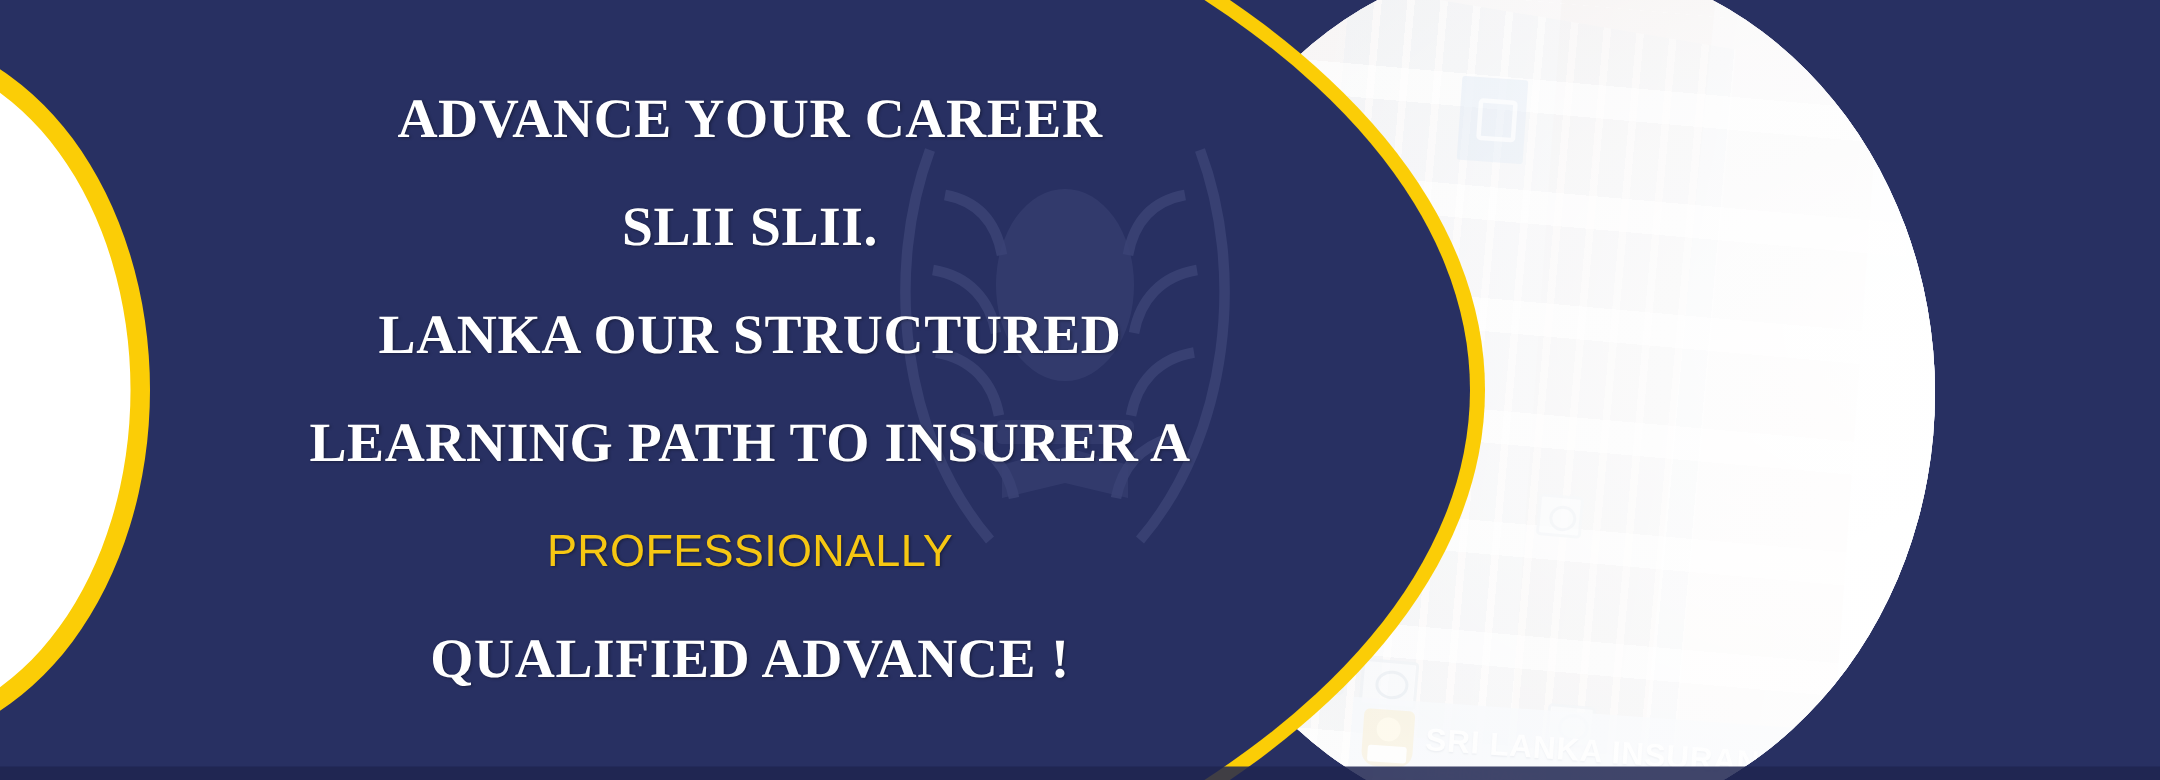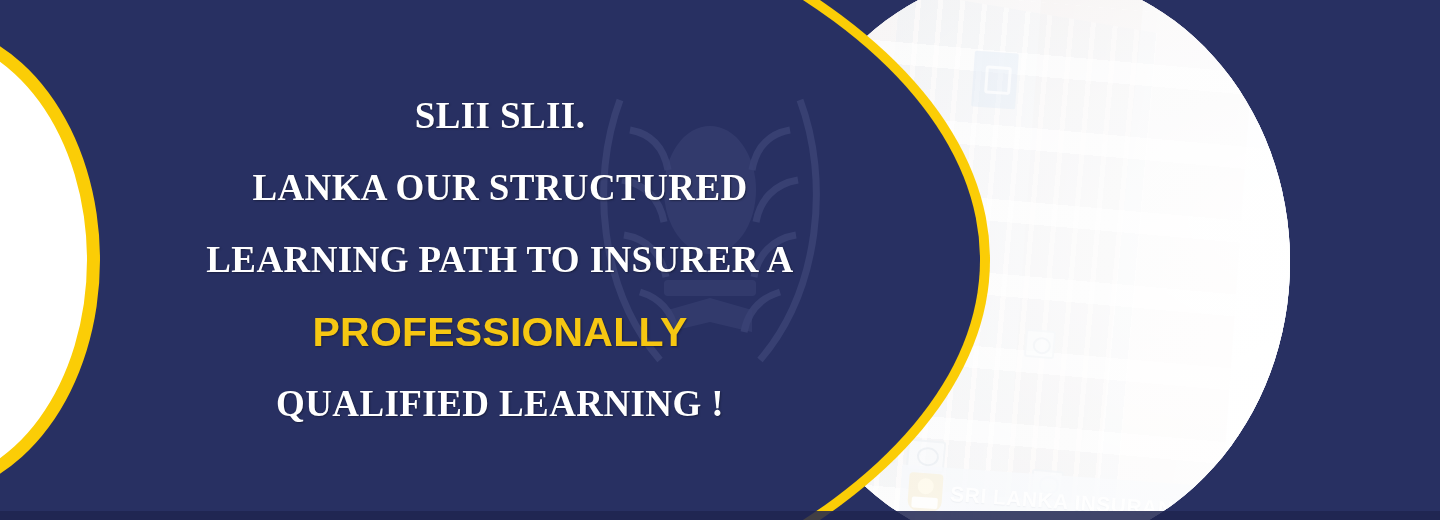--- a/index.html
+++ b/index.html
@@ -281,22 +281,22 @@
     font-weight: 700;
     font-size: 37px;
     line-height: 72px;
     letter-spacing: .4px;
     white-space: nowrap;
     text-shadow: 1px 1px 2px rgba(0,0,0,.35);
   }
   .hl-line.accent {
     color: #f6c712;
     font-family: "Liberation Sans", "DejaVu Sans", sans-serif;
-    font-weight: 700;
-    font-size: 41px;
+    font-weight: 400;
+    font-size: 30px;
     letter-spacing: .2px;
   }
 
   
   .bottom-strip {
     position: absolute;
     left: 0; bottom: 0;
     width: 1440px; height: 9px;
     background: #1e2550;
     z-index: 9;
@@ -355,21 +355,22 @@
       </g>
       <g fill="#9aa6d8" opacity="0.55">
         <ellipse cx="150" cy="160" rx="46" ry="64"></ellipse>
         <rect x="104" y="250" width="92" height="16" rx="4"></rect>
         <path d="M108 280 L150 268 L192 280 L192 302 L150 292 L108 302 Z"></path>
       </g>
     </svg>
   </div>
 
   <div class="headline">
+    <div class="hl-line">ADVANCE YOUR CAREER</div>
     <div class="hl-line">SLII SLII.</div>
     <div class="hl-line">LANKA OUR STRUCTURED</div>
     <div class="hl-line">LEARNING PATH TO INSURER A</div>
     <div class="hl-line accent">PROFESSIONALLY</div>
-    <div class="hl-line">QUALIFIED LEARNING !</div>
+    <div class="hl-line">QUALIFIED ADVANCE !</div>
   </div>
 
   <div class="bottom-strip"></div>
 </div>
 
 </body></html>

